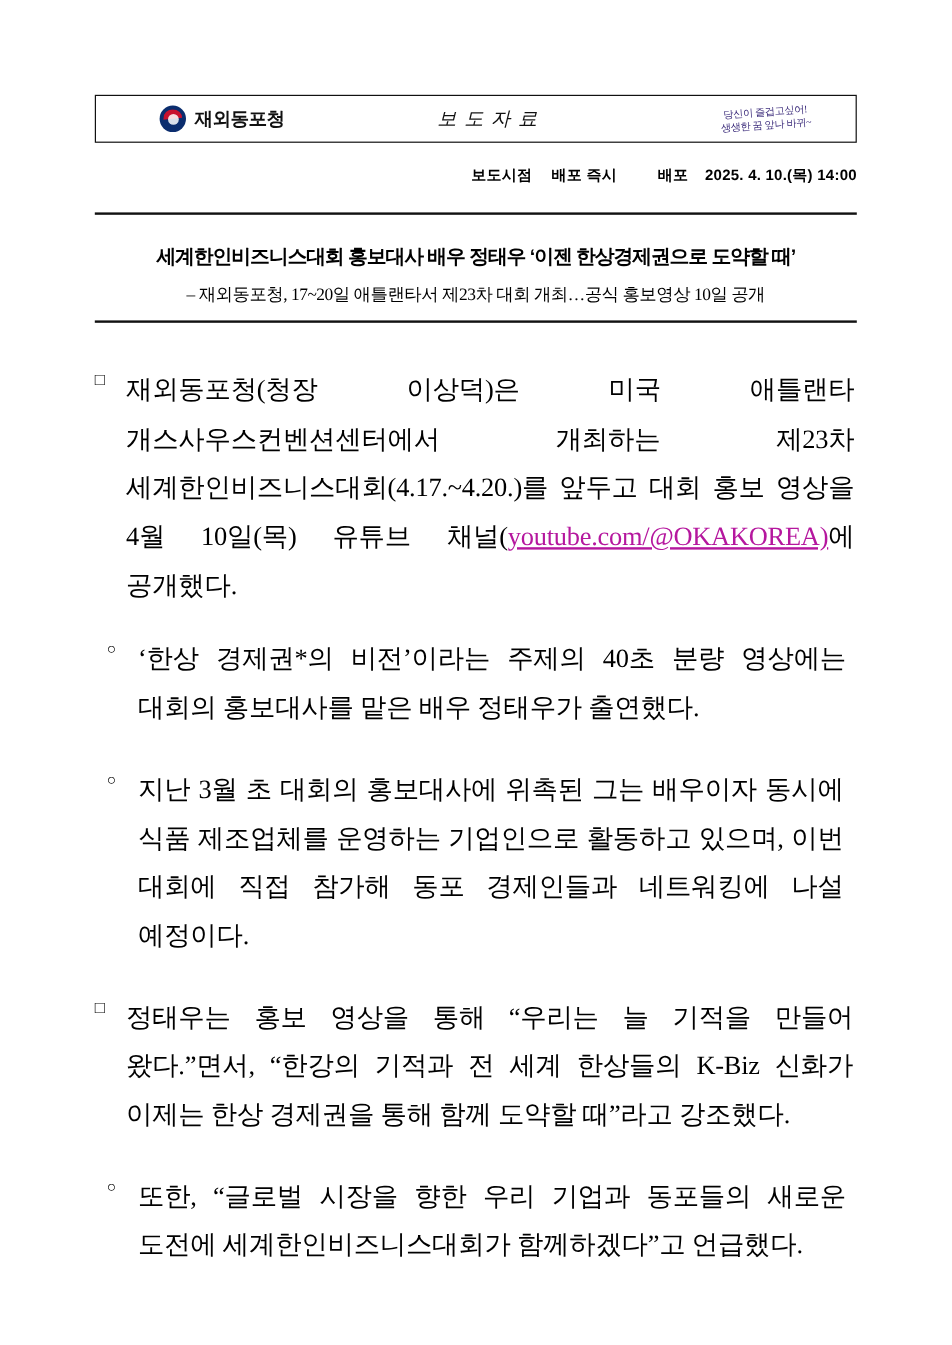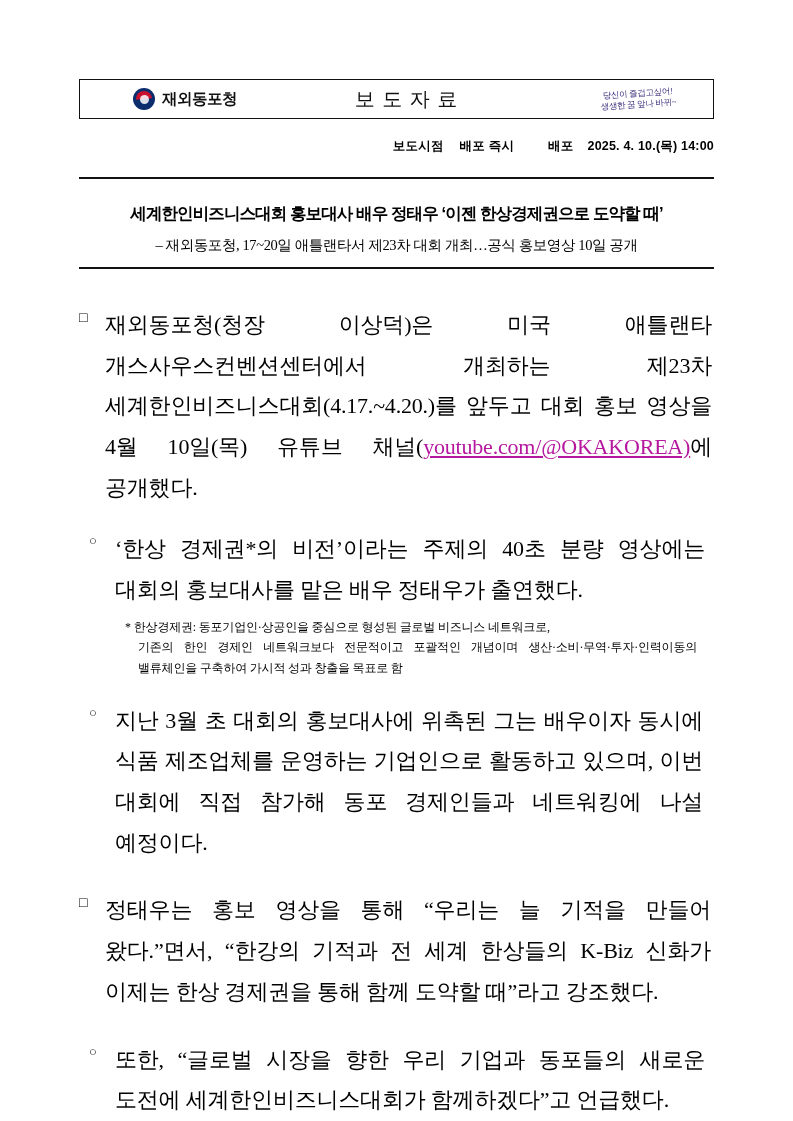--- a/index.html
+++ b/index.html
@@ -76,24 +76,25 @@
     font-family: "Liberation Sans", sans-serif;
     font-size: 15.5px;
     font-weight: bold;
     letter-spacing: -0.5px;
     color: #111;
   }
   .header-title {
     flex: 1;
     text-align: center;
     font-family: "Liberation Sans", sans-serif;
-    font-size: 20px;
+    font-size: 16px;
     letter-spacing: 1px;
     color: #111;
     margin-left: -40px;
+    font-style: italic;
   }
   .signature {
     width: 150px;
     text-align: center;
     font-family: "Liberation Serif", serif;
     font-size: 8.5px;
     line-height: 1.25;
     color: #3a2a7a;
     transform: rotate(-4deg);
     letter-spacing: -0.3px;
@@ -240,24 +241,20 @@
       <div class="bullet sq">□</div>
       <div class="ptext"><span>재외동포청(청장 이상덕)은 미국 애틀랜타 개스사우스컨벤션센터에서 개최하는 제23차 세계한인비즈니스대회(4.17.~4.20.)를 앞두고 대회 홍보 영상을 4월 10일(목) 유튜브 채널(</span><span class="link">youtube.com/@OKAKOREA)</span><span>에 공개했다.</span></div>
     </div>
 
     <div class="gap-md"></div>
 
     <div class="para p2">
       <div class="bullet circ">○</div>
       <div class="ptext">‘한상 경제권*의 비전’이라는 주제의 40초 분량 영상에는 대회의 홍보대사를 맡은 배우 정태우가 출연했다.</div>
     </div>
-    <div class="footnote">
-      <span class="star">*</span><span>한상경제권: 동포기업인·상공인을 중심으로 형성된 글로벌 비즈니스 네트워크로,</span>
-      <span class="footnote-l2">기존의 한인 경제인 네트워크보다 전문적이고 포괄적인 개념이며 생산·소비·무역·투자·인력이동의 밸류체인을 구축하여 가시적 성과 창출을 목표로 함</span>
-    </div>
 
     <div class="gap-lg"></div>
 
     <div class="para p3">
       <div class="bullet circ">○</div>
       <div class="ptext">지난 3월 초 대회의 홍보대사에 위촉된 그는 배우이자 동시에 식품 제조업체를 운영하는 기업인으로 활동하고 있으며, 이번 대회에 직접 참가해 동포 경제인들과 네트워킹에 나설 예정이다.</div>
     </div>
 
     <div class="gap-lg"></div>
 

